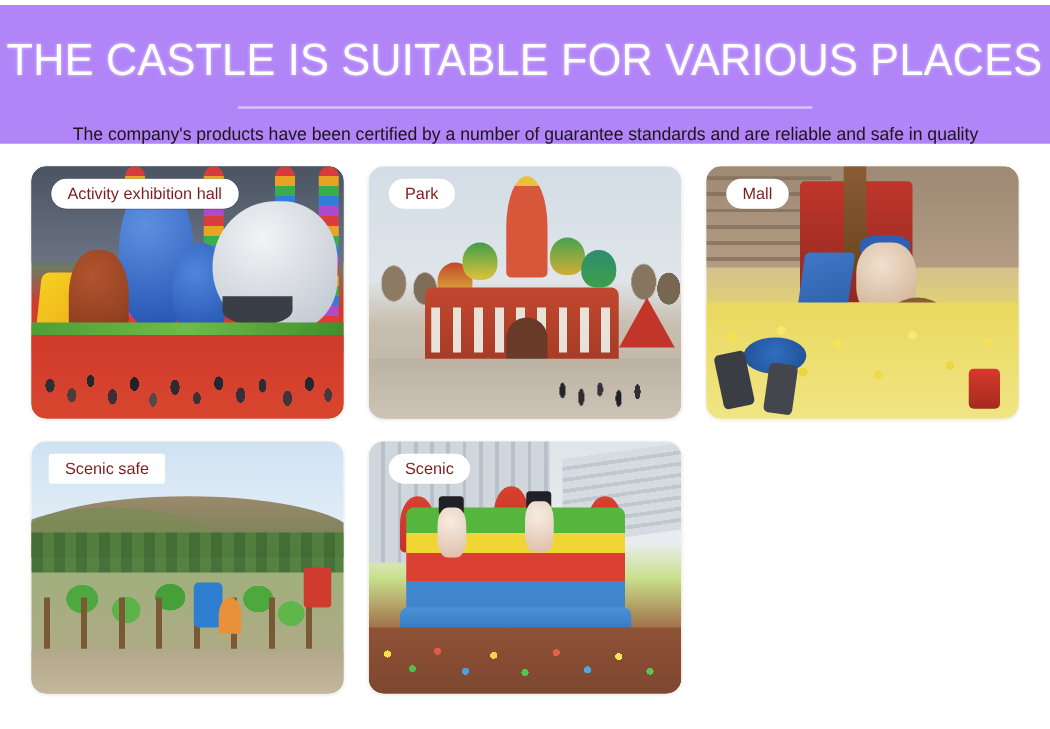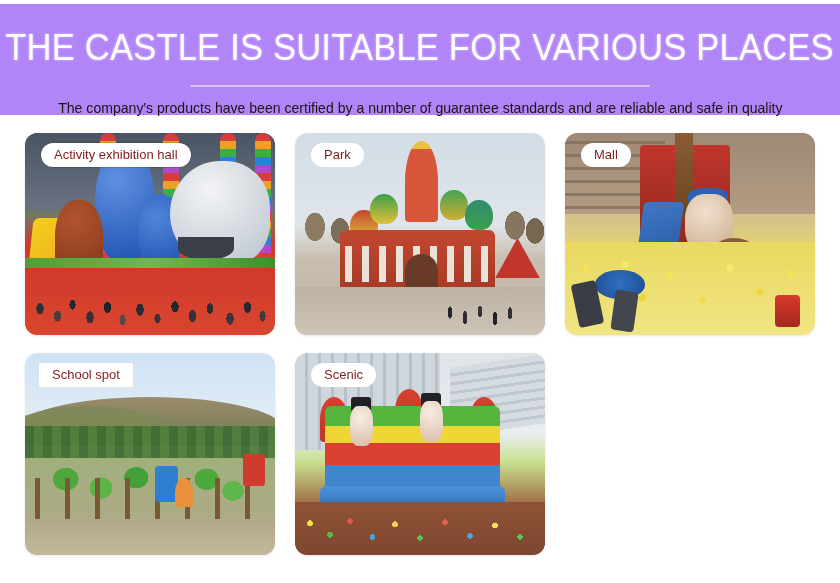--- a/index.html
+++ b/index.html
@@ -361,21 +361,21 @@
       <div class="hill"></div>
       <div class="hill2"></div>
       <div class="treeline"></div>
       <div class="park"></div>
       <div class="trunks"></div>
       <div class="blueitem"></div>
       <div class="orange"></div>
       <div class="redtent"></div>
       <div class="dirt"></div>
     </div>
-    <div class="badge flat">School spot</div>
+    <div class="badge flat">Scenic safe</div>
   </div>
 
   <div class="card">
     <div class="photo p6">
       <div class="bldg"></div>
       <div class="bldg2"></div>
       <div class="turret t1"></div>
       <div class="turret t2"></div>
       <div class="turret t3"></div>
       <div class="castle"></div>

